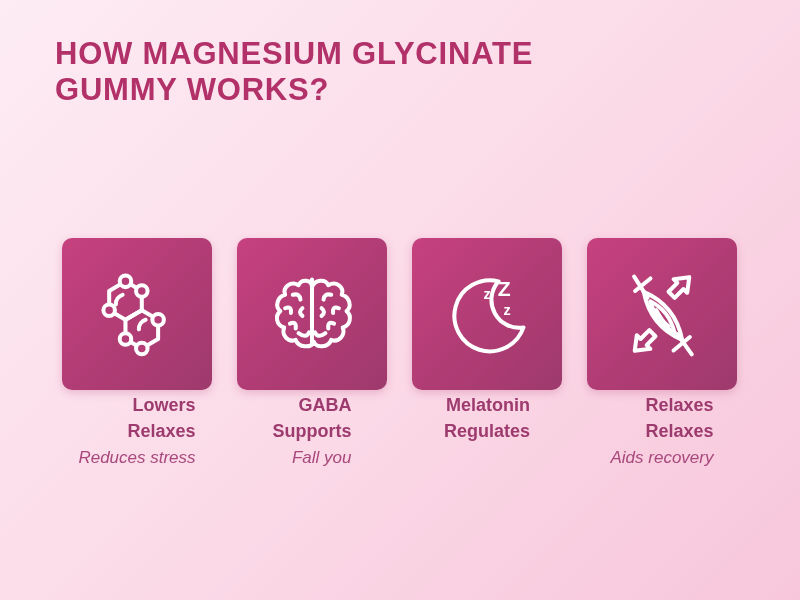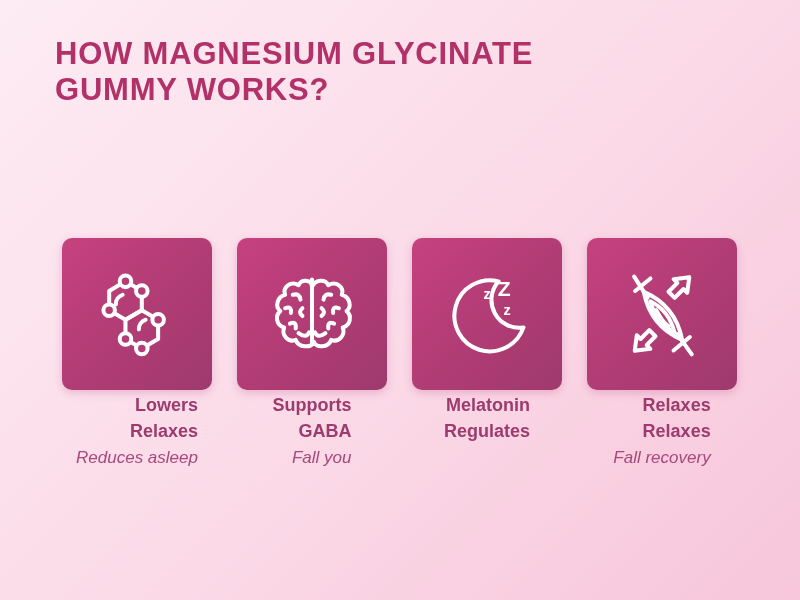--- a/index.html
+++ b/index.html
@@ -63,21 +63,21 @@
           <circle class="ic-fill" cx="55" cy="26" r="6"></circle>
           <circle class="ic-fill" cx="21" cy="46" r="6"></circle>
           <circle class="ic-fill" cx="72" cy="56" r="6"></circle>
           <circle class="ic-fill" cx="55" cy="86" r="6"></circle>
           <circle class="ic-fill" cx="38" cy="76" r="6"></circle>
         </svg>
       </div>
       <div class="label-block">
         <div class="label-line">Lowers</div>
         <div class="label-line">Relaxes</div>
-        <div class="subtitle-line">Reduces asleep</div>
+        <div class="subtitle-line">Reduces stress</div>
       </div>
     </div>
 
     <div class="card-col">
       <div class="card">
         <svg viewBox="0 0 100 100" aria-hidden="true">
           <path class="ic" stroke-width="4" d="M 50,22 C 53,14 64,13 67,20 C 75,15 84,22 81,30 C 89,32 92,42 86,47 C 92,52 90,62 82,64 C 85,72 78,80 70,77 C 67,85 54,86 52,79 C 49,86 36,85 33,77 C 25,80 18,72 21,64 C 13,62 11,52 17,47 C 11,42 14,32 22,30 C 19,22 28,15 36,20 C 39,13 50,14 50,22 Z"></path>
           <path class="ic" stroke-width="4" d="M 50,14 L 50,80"></path>
           <path class="ic" stroke-width="4" d="M 30,30 Q 37,28 38,35"></path>
           <path class="ic" stroke-width="4" d="M 22,44 Q 29,41 28,49"></path>
@@ -85,22 +85,22 @@
           <path class="ic" stroke-width="4" d="M 40,44 Q 35,48 40,52"></path>
           <path class="ic" stroke-width="4" d="M 36,70 Q 44,76 47,69"></path>
           <path class="ic" stroke-width="4" d="M 70,30 Q 63,28 62,35"></path>
           <path class="ic" stroke-width="4" d="M 78,44 Q 71,41 72,49"></path>
           <path class="ic" stroke-width="4" d="M 73,60 Q 66,57 67,65"></path>
           <path class="ic" stroke-width="4" d="M 60,44 Q 65,48 60,52"></path>
           <path class="ic" stroke-width="4" d="M 64,70 Q 56,76 53,69"></path>
         </svg>
       </div>
       <div class="label-block">
+        <div class="label-line">GABA</div>
         <div class="label-line">Supports</div>
-        <div class="label-line">GABA</div>
         <div class="subtitle-line">Fall you</div>
       </div>
     </div>
 
     <div class="card-col">
       <div class="card">
         <svg viewBox="0 0 100 100" aria-hidden="true">
           <path class="ic" stroke-width="5" d="M 62,16 A 37 37 0 1 0 88,64 A 29 29 0 0 1 62,16 Z"></path>
           <text class="zzz" x="50" y="34" font-size="15" text-anchor="middle">z</text>
           <text class="zzz" x="68" y="31" font-size="22" text-anchor="middle">Z</text>
@@ -125,18 +125,18 @@
           <path class="ic" stroke-width="3.6" d="M 22,26 L 38,13"></path>
           <path class="ic" stroke-width="3.6" d="M 66,71 L 81,92"></path>
           <path class="ic" stroke-width="3.6" d="M 62,88 L 79,74"></path>
           <path class="ic" stroke-width="4" d="M 0,-4.5 L 13,-4.5 L 13,-10 L 26,0 L 13,10 L 13,4.5 L 0,4.5 Z" transform="translate(60,30) rotate(-45)"></path>
           <path class="ic" stroke-width="4" d="M 0,-4.5 L 13,-4.5 L 13,-10 L 26,0 L 13,10 L 13,4.5 L 0,4.5 Z" transform="translate(40,70) rotate(135)"></path>
         </svg>
       </div>
       <div class="label-block">
         <div class="label-line">Relaxes</div>
         <div class="label-line">Relaxes</div>
-        <div class="subtitle-line">Fall recovery</div>
+        <div class="subtitle-line">Aids recovery</div>
       </div>
     </div>
 
   </div>
 </div>
 
 </body></html>

